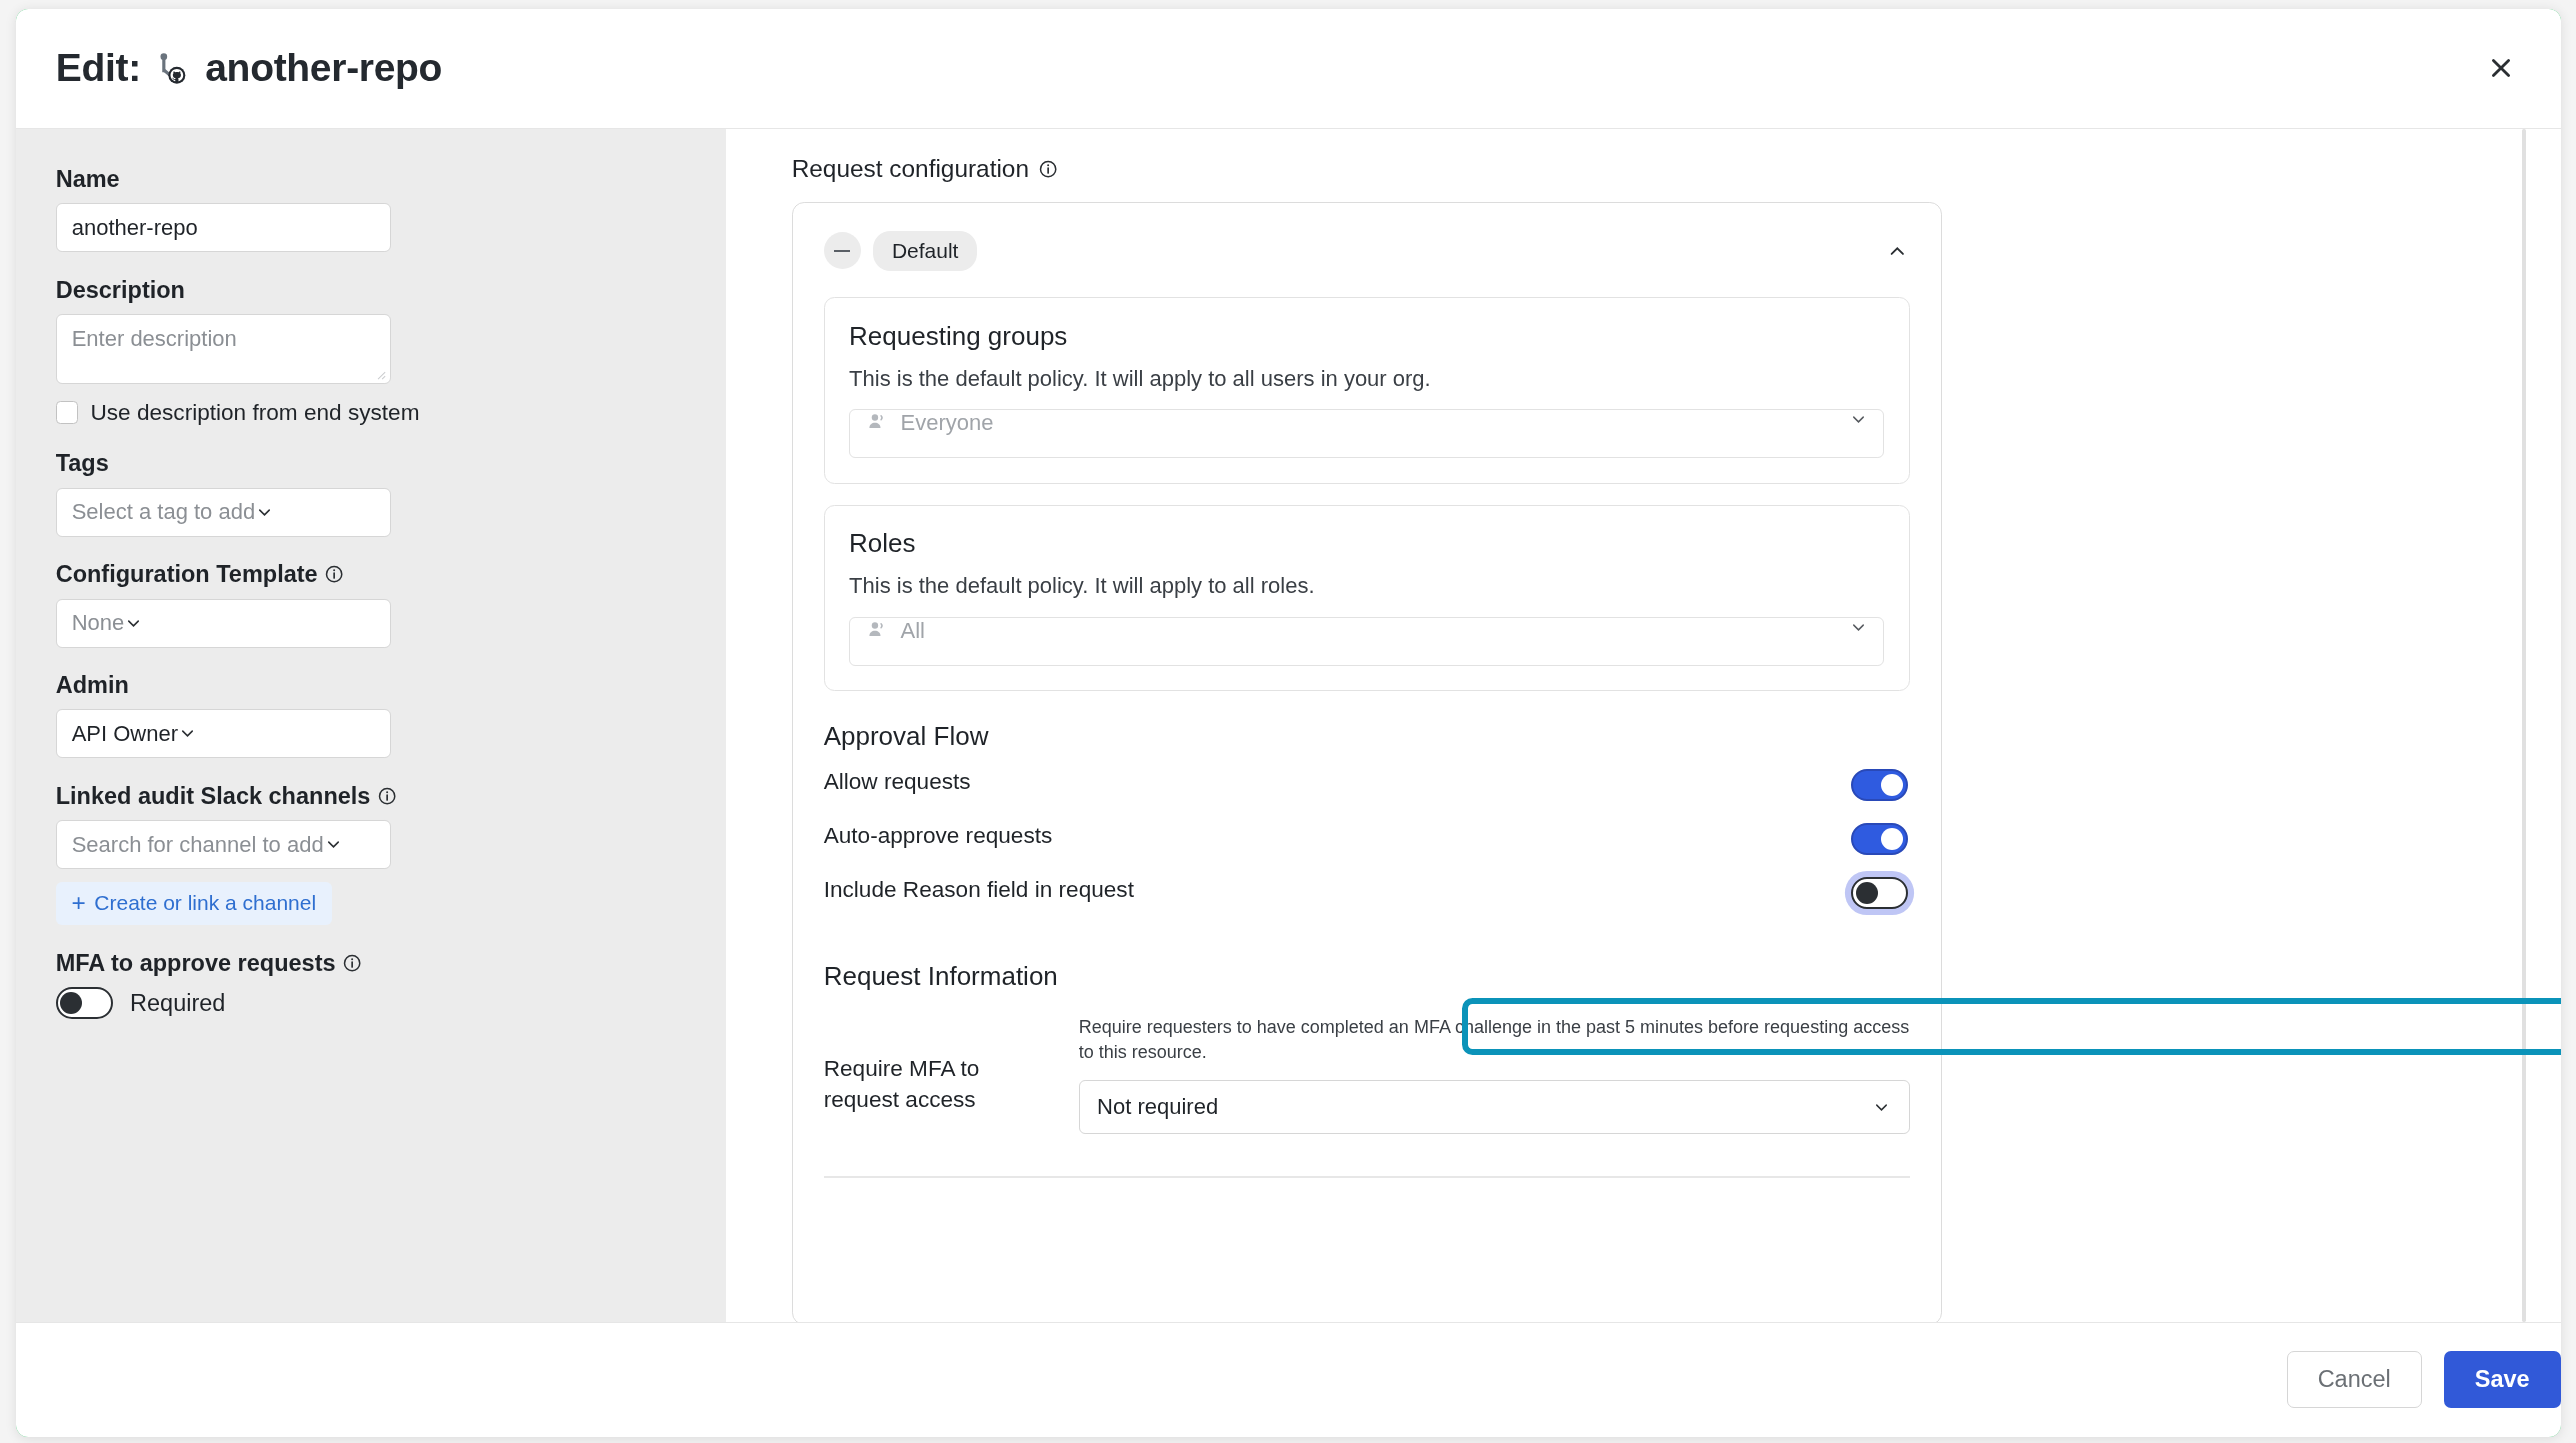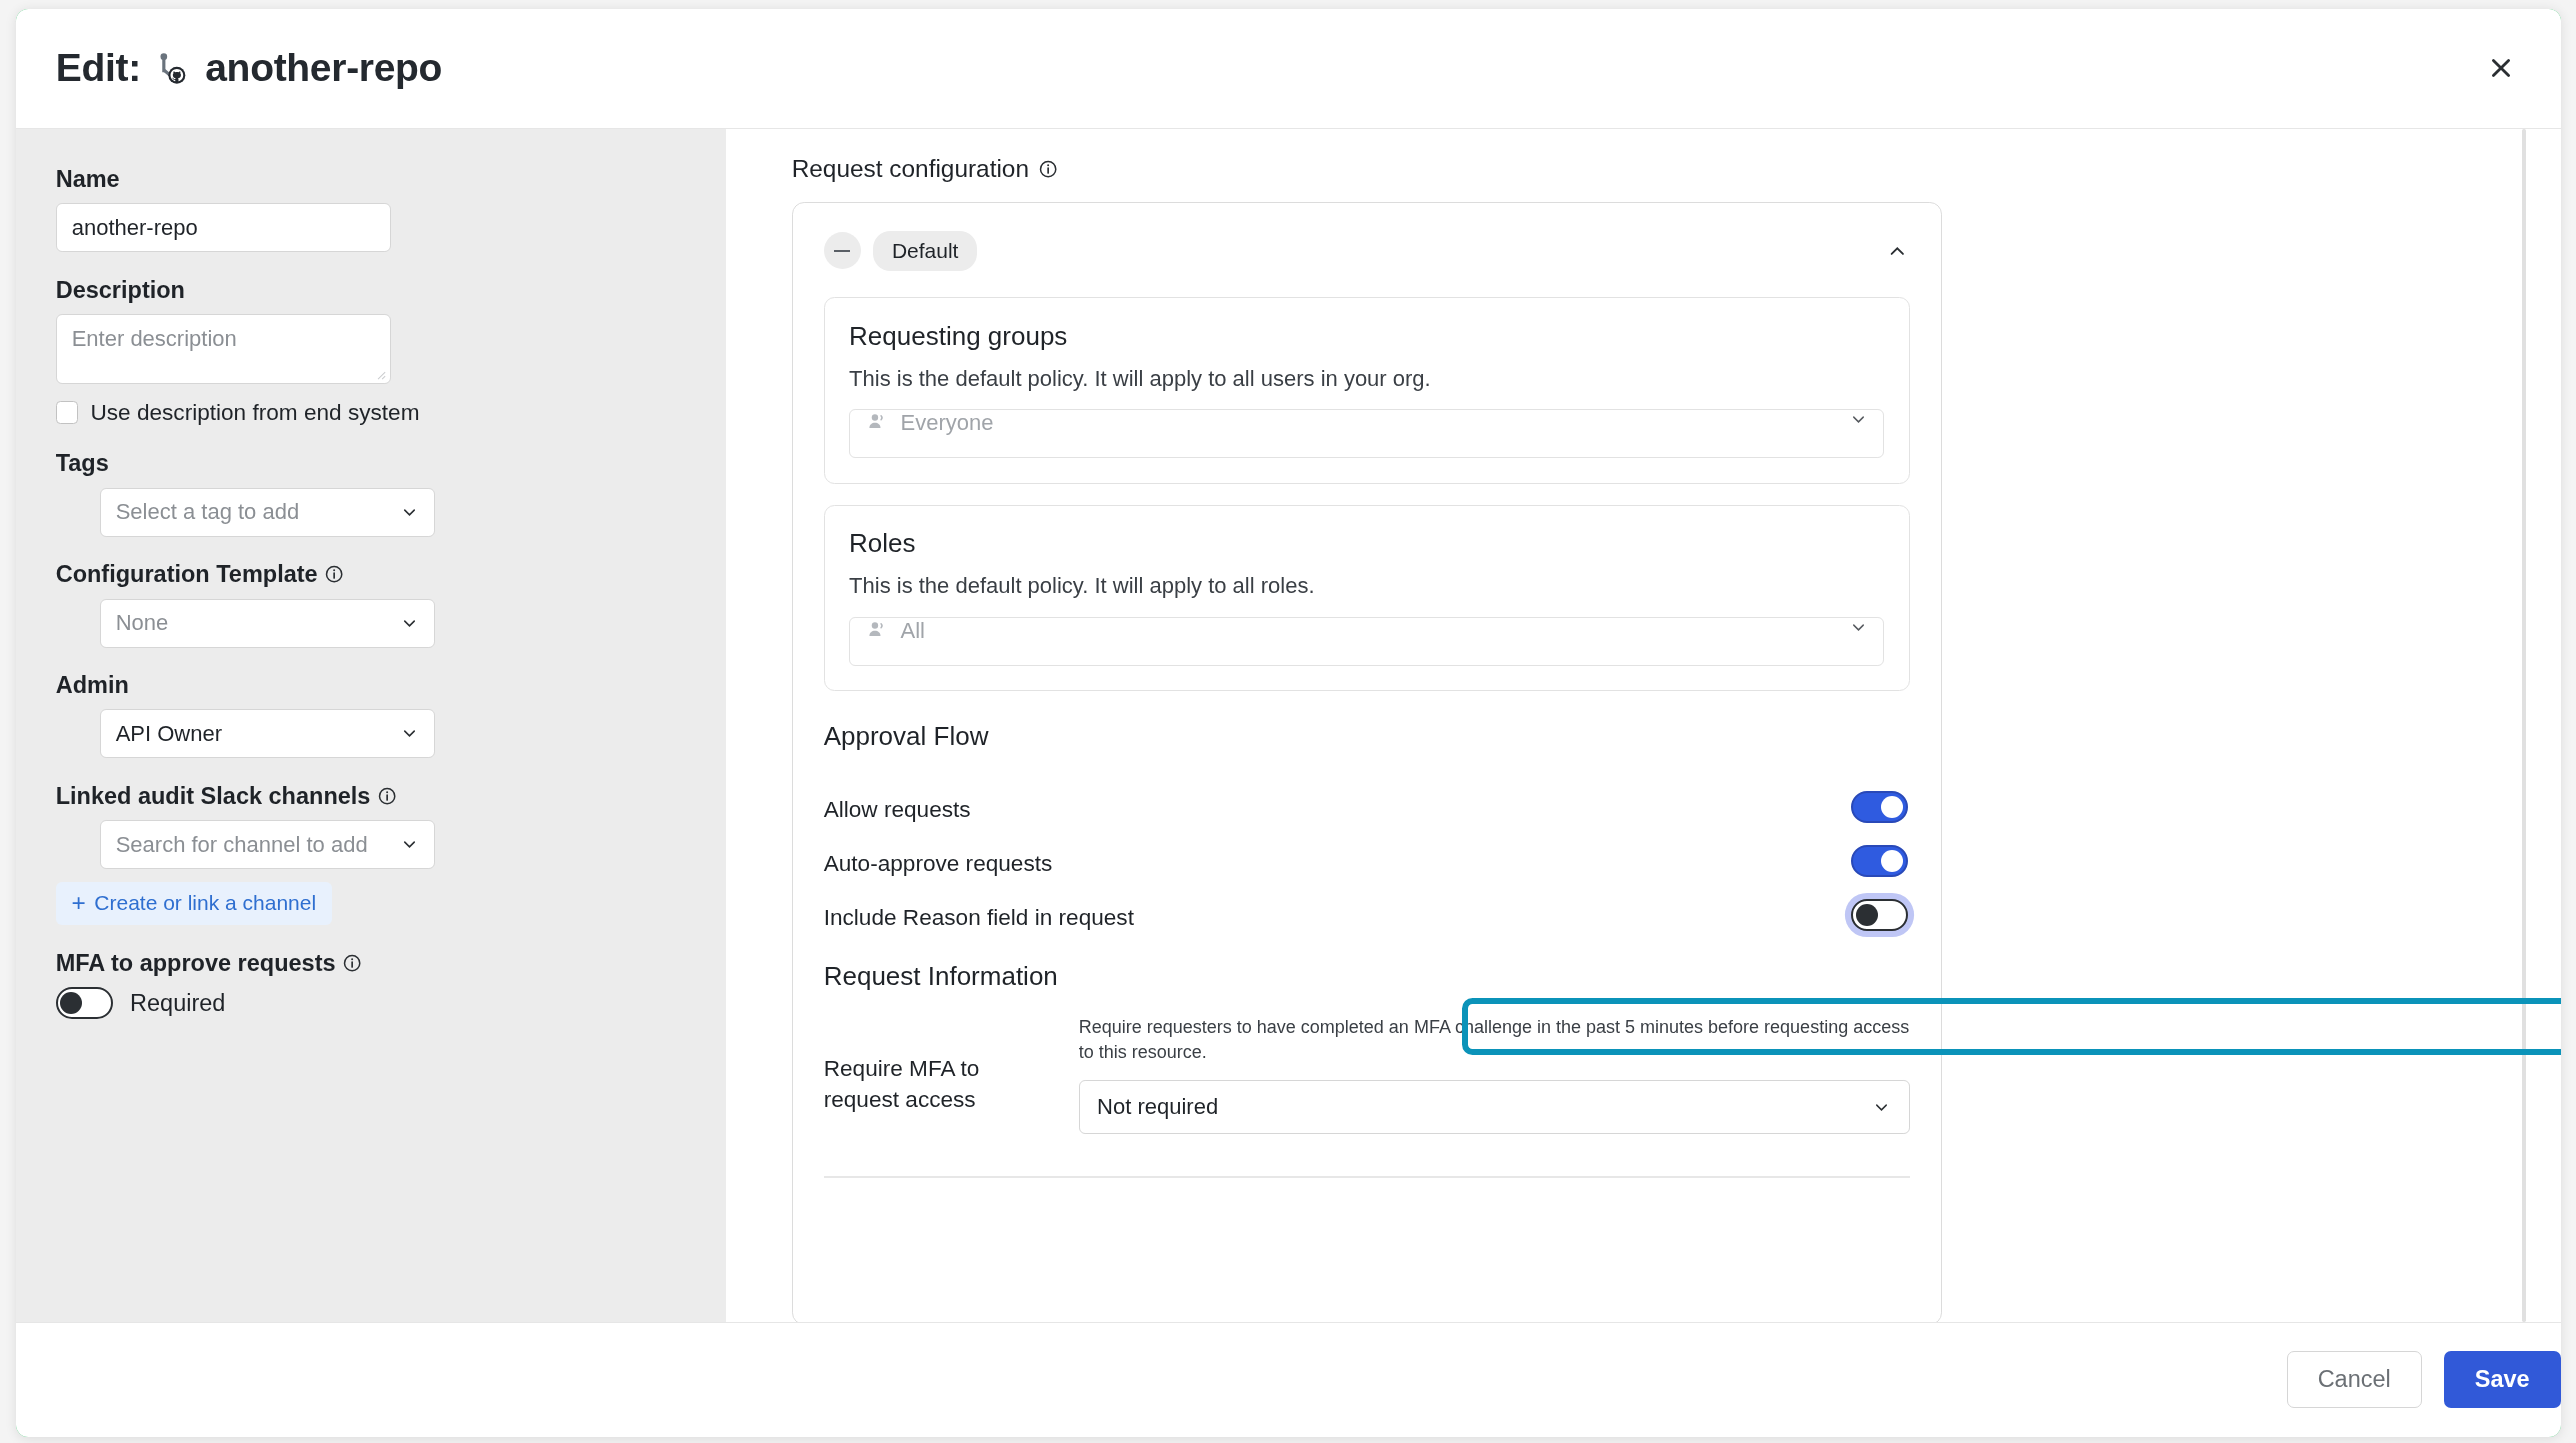--- a/index.html
+++ b/index.html
@@ -82,21 +82,21 @@
     background: #fff;
     border: 0.9px solid #d6d6d6;
     border-radius: 6.1px;
     font-size: 22px;
     color: #1f2328;
     padding: 0 15px;
     display: flex;
     align-items: center;
     font-family: inherit;
   }
-  .select-box { justify-content: space-between; cursor: pointer; margin-left: 44px; }
+  .select-box { cursor: pointer; }
   .select-box.placeholder .sel-val { color: #8b8f94; }
   .text-input.filled { color:#1f2328; }
   .textarea {
     width: 335px;
     height: 70px;
     background: #fff;
     border: 0.9px solid #d6d6d6;
     border-radius: 6.1px;
     font-size: 22px;
     color: #8b8f94;
@@ -207,21 +207,21 @@
   .people-select {
     height: 49px; border:0.9px solid #e2e2e2; border-radius:6.1px;
     background:#fff; display:flex; align-items:flex-start;
     padding: 0 15.7px; gap: 12.2px; cursor:pointer;
   }
   .people-select .ps-text { flex:1; font-size:22px; color:#a0a4a9; }
 
   .section-h { font-size:26px; color:#1f2328; margin:30px 0 17.4px 0; font-weight:400; }
 
   .toggle-row {
-    display:flex; align-items:flex-end; justify-content:space-between;
+    display:flex; align-items:flex-start; justify-content:space-between;
     height: 54px;
     padding-right: 1.7px;
   }
   .toggle-row .tr-label { font-size:22.6px; color:#1f2328; }
 
   .mfa-block { display:flex; gap:30px; margin-top: 22.6px; }
   .mfa-left { width: 225px; flex:none; font-size:22.6px; color:#1f2328; line-height:1.38; padding-top: 38px; }
   .mfa-right { flex:1; }
   .mfa-desc { font-size:18px; color:#3a3f45; line-height:1.38; margin-bottom: 15.7px; }
   .mfa-select {

